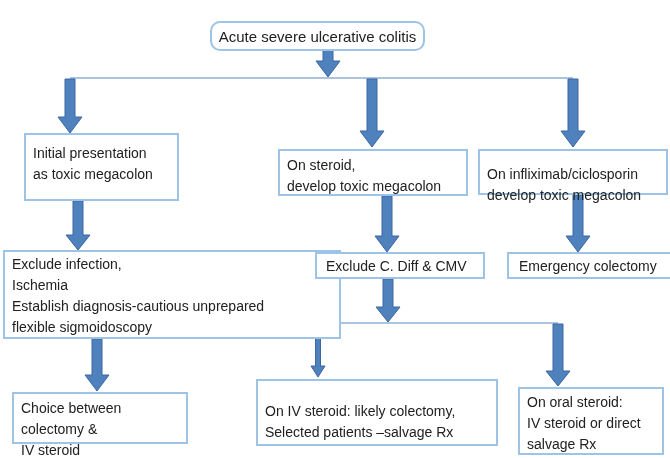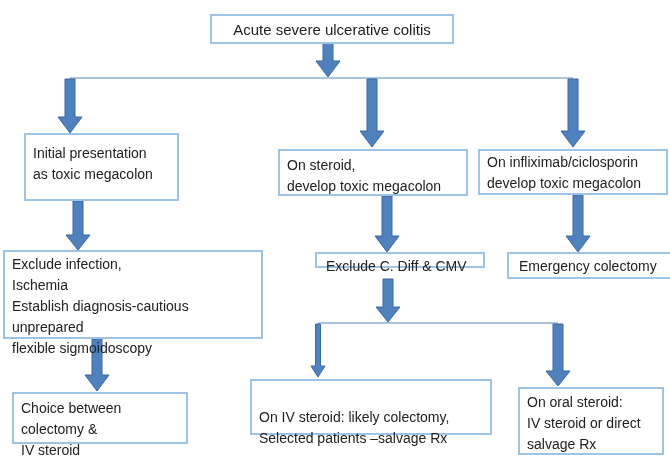--- a/index.html
+++ b/index.html
@@ -20,29 +20,29 @@
     font-size:14px;
     line-height:21px;
     white-space:pre-line;
     padding:4px 7px;
   }
   .node.center{
     display:flex;align-items:center;justify-content:center;
     padding:0 4px;font-size:15px;
   }
   
-  #n-root{left:210px;top:14px;width:244px;height:30px;}
+  #n-root{left:210px;top:21px;width:215px;height:30px;border-radius:10px;}
   #n-initial{left:24px;top:133px;width:155px;height:68px;padding-top:8px;}
   #n-steroid{left:278px;top:149px;width:190px;height:47px;padding-top:4px;}
-  #n-infliximab{left:478px;top:149px;width:190px;height:46px;padding-top:1px;}
-  #n-exclude-infection{left:3px;top:250px;width:260px;height:89px;padding-top:2px;}
-  #n-exclude-cdiff{left:315px;top:252px;width:170px;height:16px;padding:2px 9px;}
+  #n-infliximab{left:478px;top:149px;width:190px;height:46px;padding-top:13px;}
+  #n-exclude-infection{left:3px;top:250px;width:338px;height:89px;padding-top:2px;}
+  #n-exclude-cdiff{left:315px;top:252px;width:170px;height:27px;padding:2px 9px;}
   #n-emergency{left:467px;top:252px;width:168px;height:27px;padding:2px 10px;margin-left:40px;}
   #n-choice{left:12px;top:392px;width:176px;height:52px;padding-top:4px;}
-  #n-iv-steroid{left:250px;top:379px;width:242px;height:56px;padding-top:26px;}
+  #n-iv-steroid{left:256px;top:379px;width:242px;height:67px;padding-top:20px;}
   #n-oral-steroid{left:518px;top:387px;width:146px;height:68px;padding-top:3px;}
   .arrow{fill:var(--arrow_fill,#4f81bd);stroke:var(--arrow_border,#3c67a5);stroke-width:1;}
   .branchline{stroke:var(--connector,#8fafd4);stroke-width:1.5;fill:none;}
 </style>
 </head>
 <body>
 
 <div id="canvas">
 
   <svg id="connectors" viewBox="0 0 670 458" xmlns="http://www.w3.org/2000/svg">

